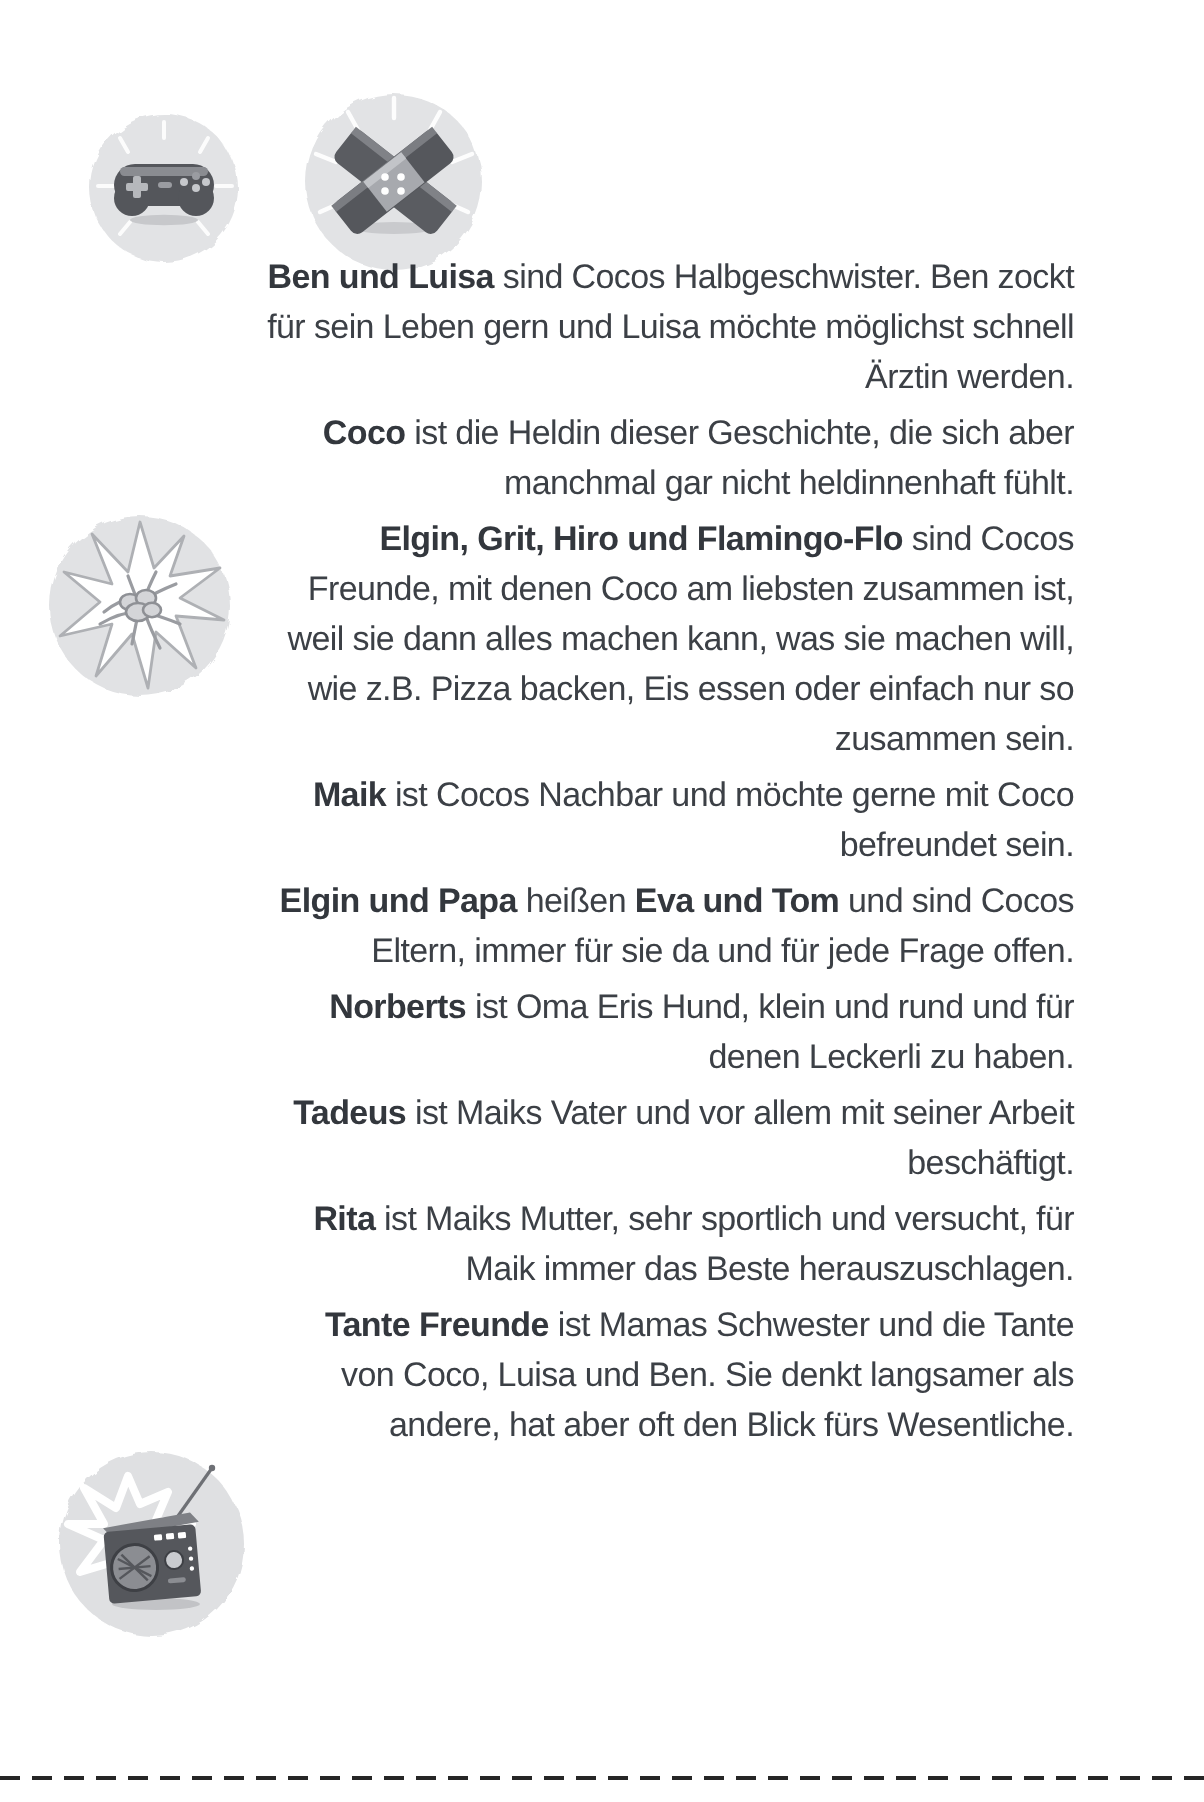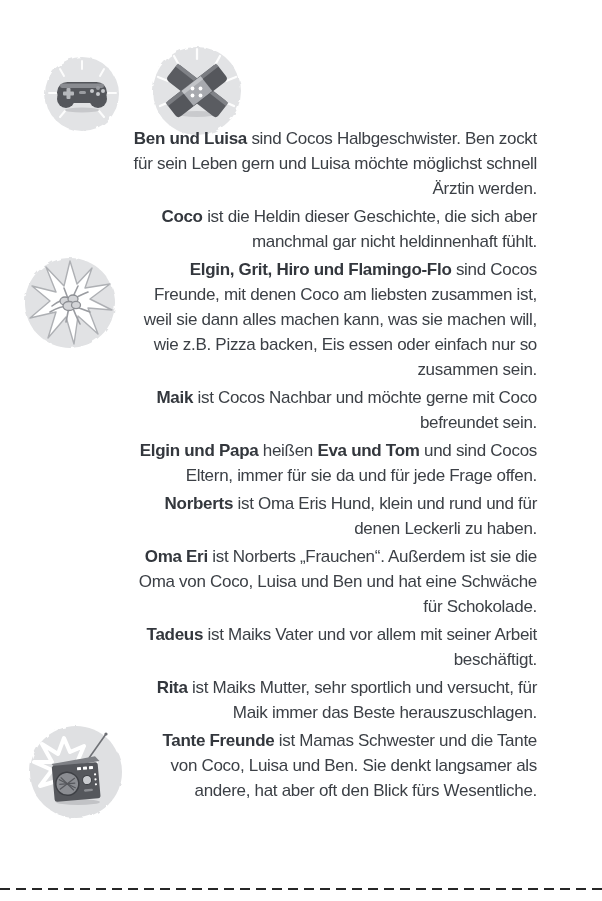--- a/index.html
+++ b/index.html
@@ -167,21 +167,20 @@
     </g>
   </svg>
 
   <div class="text-column">
       <p class="entry"><strong>Ben und Luisa</strong><span> sind Cocos Halbgeschwister. Ben zockt für sein Leben gern und Luisa möchte möglichst schnell Ärztin werden.</span></p>
       <p class="entry"><strong>Coco</strong><span> ist die Heldin dieser Geschichte, die sich aber manchmal gar nicht heldinnenhaft fühlt.</span></p>
       <p class="entry"><strong>Elgin, Grit, Hiro und Flamingo-Flo</strong><span> sind Cocos Freunde, mit denen Coco am liebsten zusammen ist, weil sie dann alles machen kann, was sie machen will, wie z.B. Pizza backen, Eis essen oder einfach nur so zusammen sein.</span></p>
       <p class="entry"><strong>Maik</strong><span> ist Cocos Nachbar und möchte gerne mit Coco befreundet sein.</span></p>
       <p class="entry"><strong>Elgin und Papa</strong><span> heißen </span><strong>Eva und Tom</strong><span> und sind Cocos Eltern, immer für sie da und für jede Frage offen.</span></p>
       <p class="entry"><strong>Norberts</strong><span> ist Oma Eris Hund, klein und rund und für denen Leckerli zu haben.</span></p>
-      <p class="entry"><strong>Oma Eri</strong><span> ist Norberts „Frauchen“. Außerdem ist sie die Oma von Coco, Luisa und Ben und hat eine Schwäche für Schokolade.</span></p>
       <p class="entry"><strong>Tadeus</strong><span> ist Maiks Vater und vor allem mit seiner Arbeit beschäftigt.</span></p>
       <p class="entry"><strong>Rita</strong><span> ist Maiks Mutter, sehr sportlich und versucht, für Maik immer das Beste herauszuschlagen.</span></p>
       <p class="entry"><strong>Tante Freunde</strong><span> ist Mamas Schwester und die Tante von Coco, Luisa und Ben. Sie denkt langsamer als andere, hat aber oft den Blick fürs Wesentliche.</span></p>
     </div>
 
   <div class="cut-line"></div>
 
 </div>
 
 </body></html>

